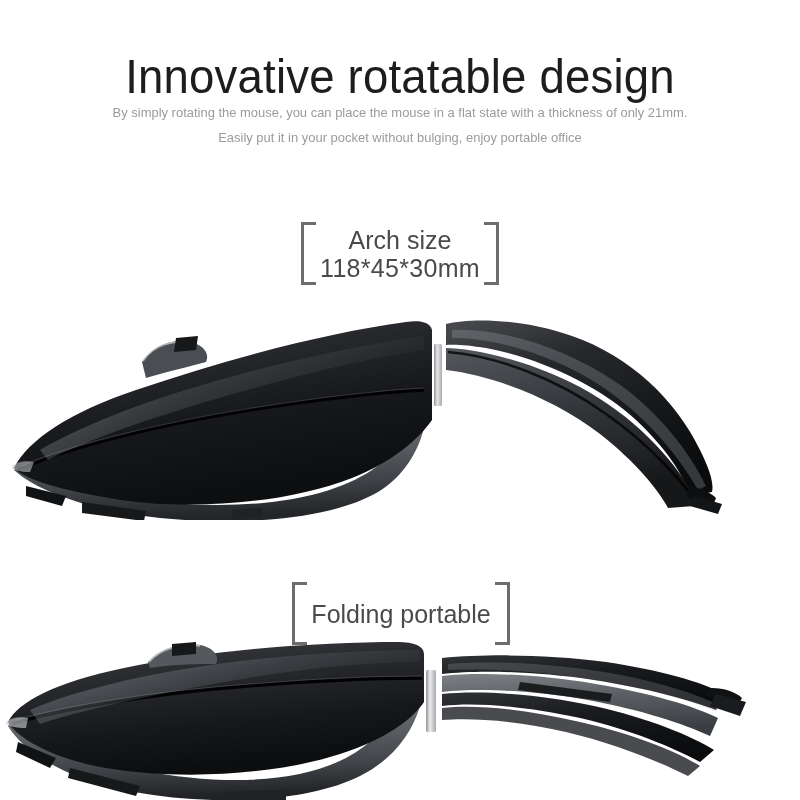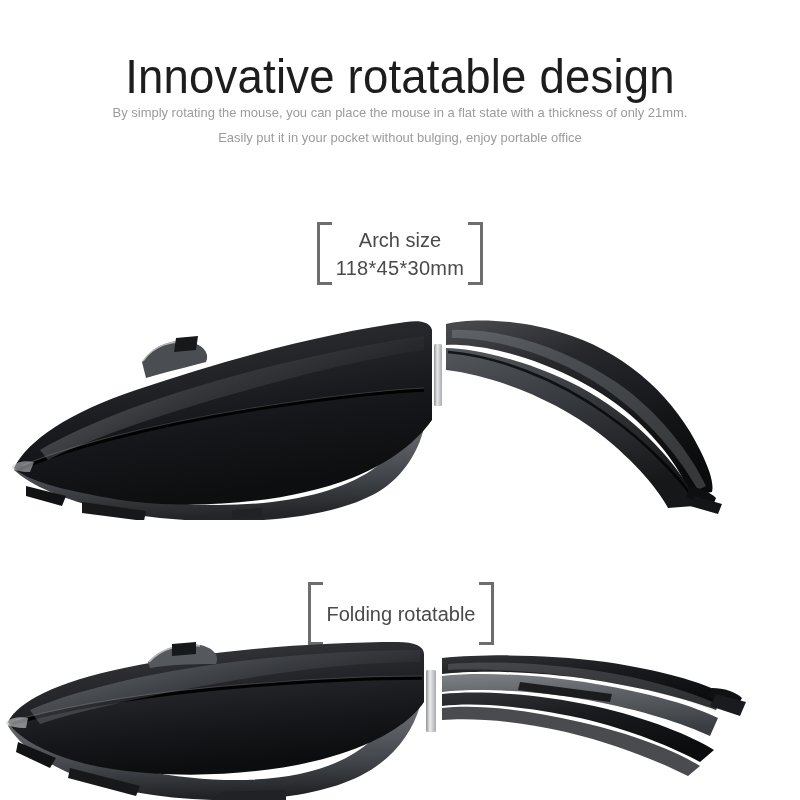--- a/index.html
+++ b/index.html
@@ -66,21 +66,21 @@
     flex: 0 0 15px;
     box-sizing: border-box;
     border-top: 3px solid #6d6d6d;
     border-bottom: 3px solid #6d6d6d;
   }
   .spec-label .bracket.left  { border-left: 3px solid #6d6d6d; }
   .spec-label .bracket.right { border-right: 3px solid #6d6d6d; }
   .spec-label .spec-text {
     text-align: center;
     color: #4a4a4a;
-    font-size: 20px;
+    font-size: 25px;
     line-height: 28px;
     padding: 0 4px;
     white-space: nowrap;
     display: flex;
     flex-direction: column;
     justify-content: center;
   }
   .spec-label .spec-text .dims { letter-spacing: 0.3px; }
 
   #label-arch    { left: 299px; top: 222px; width: 202px; height: 63px; }
@@ -196,21 +196,21 @@
       <path d="M 448 52 C 496 56, 556 78, 606 114 C 652 146, 684 184, 698 204" fill="none" stroke="#000000" stroke-width="2.6" stroke-opacity="0.75"></path>
 
       <path d="M 690 186 C 700 188, 710 192, 716 198 L 712 208 C 702 204, 692 200, 686 196 Z" fill="#0e0f11"></path>
       <path d="M 694 196 L 722 204 L 718 214 L 690 206 Z" fill="#141517"></path>
     </svg>
   </div>
 
   <div class="spec-label" id="label-folding">
     <span class="bracket left"></span>
     <span class="spec-text">
-      <span class="title">Folding rotatable</span>
+      <span class="title">Folding portable</span>
     </span>
     <span class="bracket right"></span>
   </div>
 
   <div class="product" id="mouse-folded">
     <svg viewBox="0 0 800 165" width="800" height="165" xmlns="http://www.w3.org/2000/svg">
       <defs>
         <linearGradient id="foldTopShell" x1="0" y1="0" x2="0.3" y2="1">
           <stop offset="0" stop-color="#3e4044"></stop>
           <stop offset="0.3" stop-color="#2a2c30"></stop>

